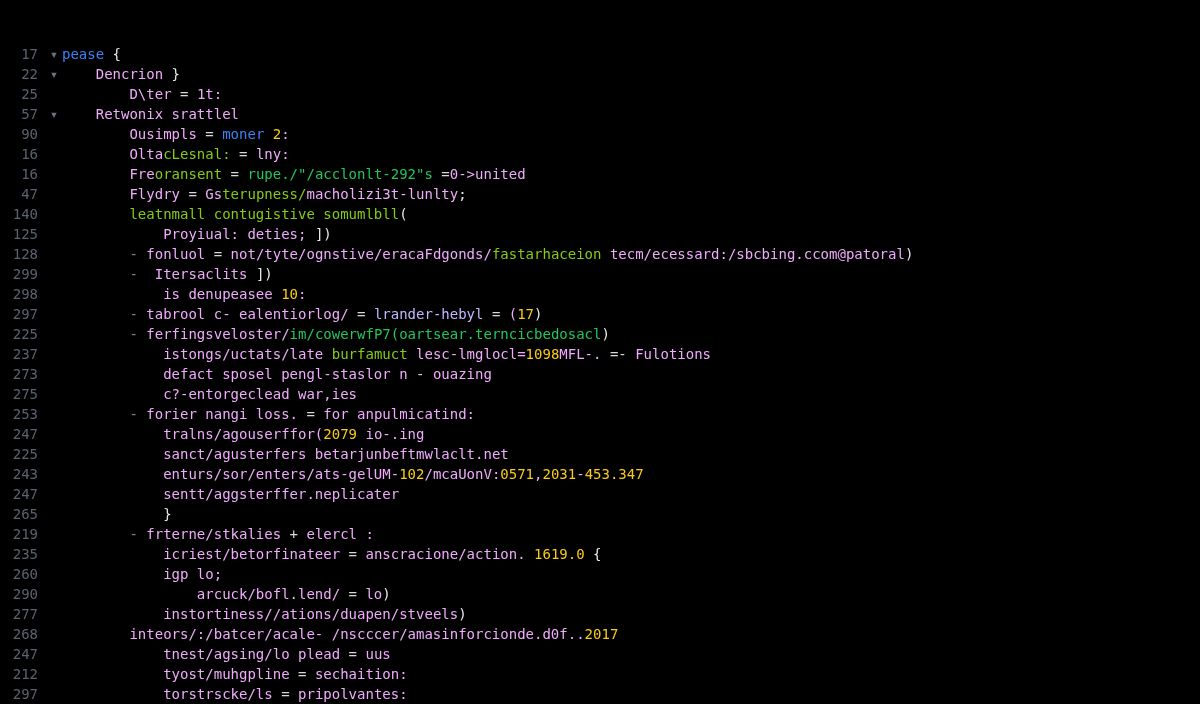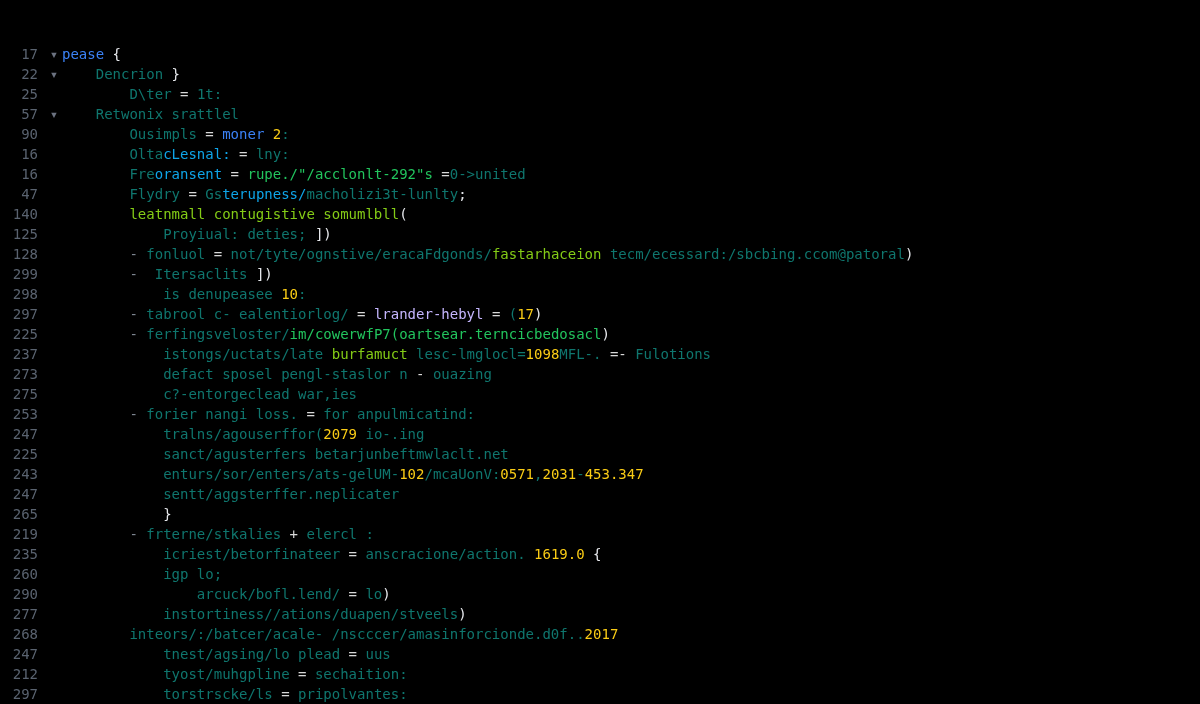--- a/index.html
+++ b/index.html
@@ -41,27 +41,27 @@
   .fold {
     display: inline-block;
     width: 12px;
     color: #6b7280;
     text-align: center;
     margin-right: 2px;
   }
   .fold.empty { visibility: hidden; }
   
   .kw   { color: #3b82f6; text-align: right; }   
-  .id   { color: #0f766e; }
+  .id   { color: #f0abfc; }
   .str  { color: #22c55e; }   
   .num  { color: #facc15; }   
   .eq   { color: #d8d8d8; }   
   .lit  { color: #84cc16; font-weight: 500; }
   .teal { color: #c4b5fd; }
-  .pale { color: #0ea5e9; }
+  .pale { color: #84cc16; }
   .dim  { color: #7d8590; }
   .brace{ color: #e5e7eb; }   
 </style>
 </head>
 <body>
 
 <div class="editor">
   <div class="gutter">
       <div class="ln">17</div>
       <div class="ln">22</div>

